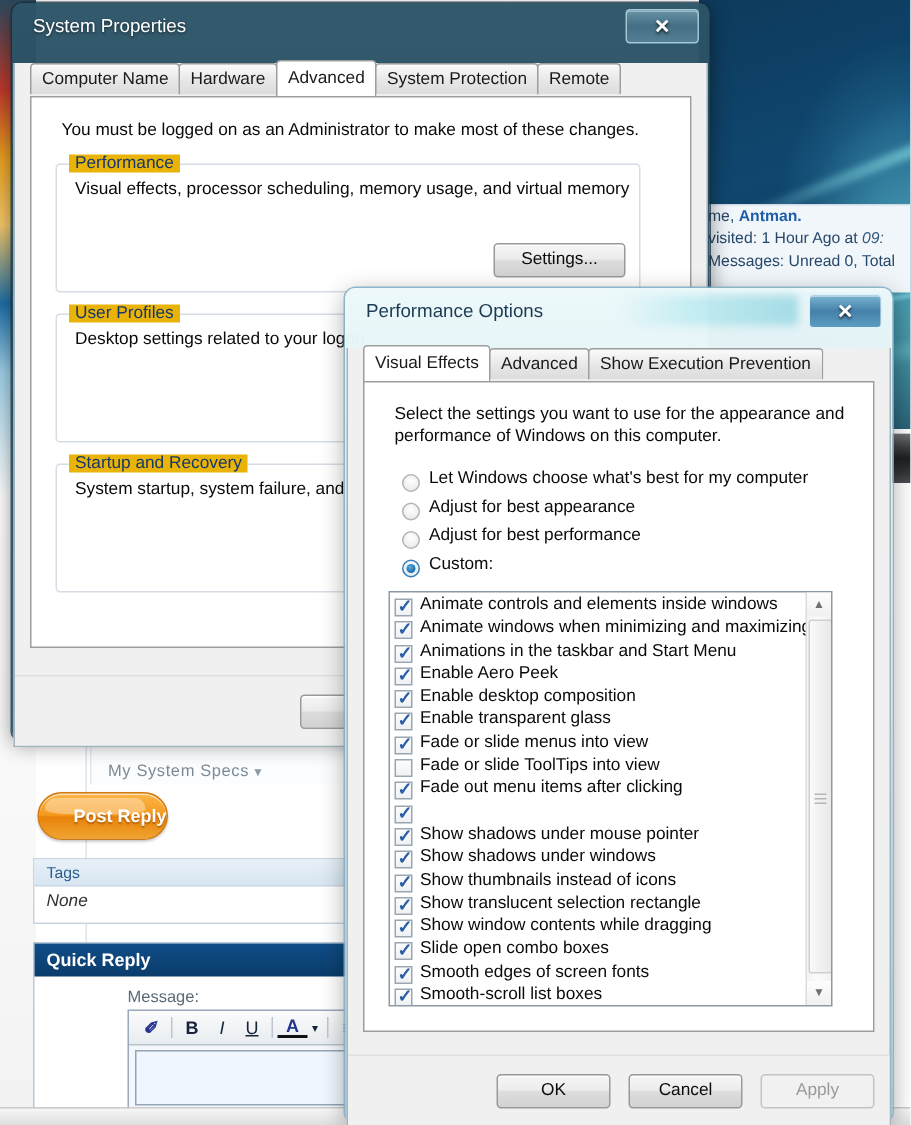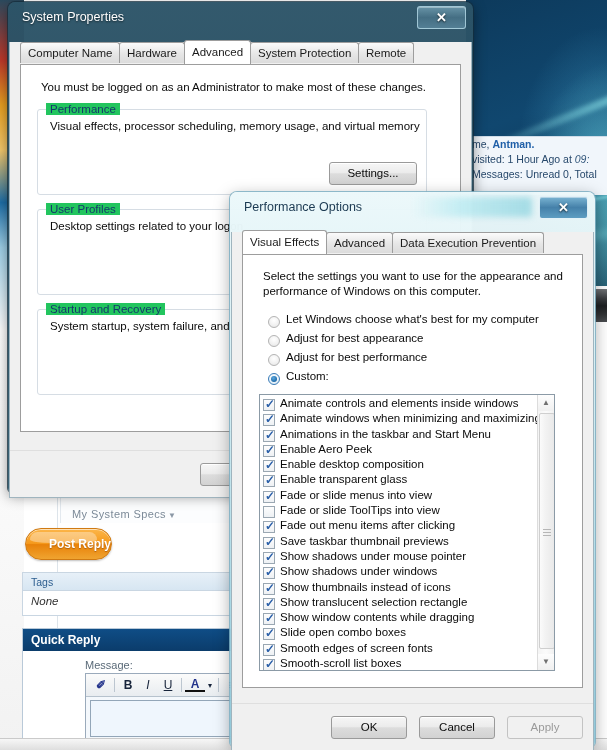--- a/index.html
+++ b/index.html
@@ -160,21 +160,21 @@
   }
   .tab.sel {
     background:#ffffff; top:-2px; height:24px; line-height:23px; z-index:5;
     border-color:#9d9d9d; font-weight:normal;
   }
   .tabpage { background:#ffffff; border:1px solid #9d9d9d; position:relative; }
 
   
   .gb { position:absolute; border:1px solid #d6dde4; border-radius:3px; }
   .gb-label {
-    position:absolute; top:-7px; left:8px; background:#22c55e; padding:0 4px;
+    position:absolute; top:-7px; left:8px; background:#eab308; padding:0 4px;
     font-size:11.5px; color:#14386b;
   }
   .gb-text { position:absolute; left:12px; top:10px; font-size:11.5px; color:#0a0a0a; white-space:nowrap; }
 
   .btn {
     box-sizing:border-box; font-size:11.5px; color:#0b0b0b; text-align:center;
     background: linear-gradient(180deg,#f6f6f6 0%,#ececec 45%,#dcdcdc 52%,#d2d2d2 100%);
     border:1px solid #9a9a9a; border-radius:3px; cursor:pointer;
     box-shadow: inset 0 1px 0 #ffffff;
   }
@@ -353,21 +353,21 @@
       <div class="title-light">Performance Options</div>
       <div class="glass-smear"></div>
       <div class="closebtn closebtn-light">✕</div>
     </div>
 
     <div class="win-client" style="height:519px; position:relative;">
 
       <div class="tabstrip" style="width:340px;" id="po-tabs">
           <div class="tab sel" style="left: 0px;"><span>Visual Effects</span></div>
           <div class="tab" style="left: 84px;"><span>Advanced</span></div>
-          <div class="tab" style="left: 150px;"><span>Data Execution Prevention</span></div>
+          <div class="tab" style="left: 150px;"><span>Show Execution Prevention</span></div>
         </div>
 
       <div class="tabpage" style="margin:0 10px; height:432px; position:relative;">
 
         <div style="position:absolute; left:20px; top:14px; font-size:11.5px; color:#0a0a0a; line-height:15px; white-space:nowrap;">
           <div>Select the settings you want to use for the appearance and</div>
           <div>performance of Windows on this computer.</div>
         </div>
 
         <div id="po-radios" style="position:absolute; left:25px; top:58px; width:290px;">
@@ -422,21 +422,20 @@
               <div class="lb-row">
                 <span class="cb"></span>
                 <span class="lb-lbl">Fade or slide ToolTips into view</span>
               </div>
               <div class="lb-row">
                 <span class="cb on"></span>
                 <span class="lb-lbl">Fade out menu items after clicking</span>
               </div>
               <div class="lb-row">
                 <span class="cb on"></span>
-                <span class="lb-lbl">Save taskbar thumbnail previews</span>
               </div>
               <div class="lb-row">
                 <span class="cb on"></span>
                 <span class="lb-lbl">Show shadows under mouse pointer</span>
               </div>
               <div class="lb-row">
                 <span class="cb on"></span>
                 <span class="lb-lbl">Show shadows under windows</span>
               </div>
               <div class="lb-row">

